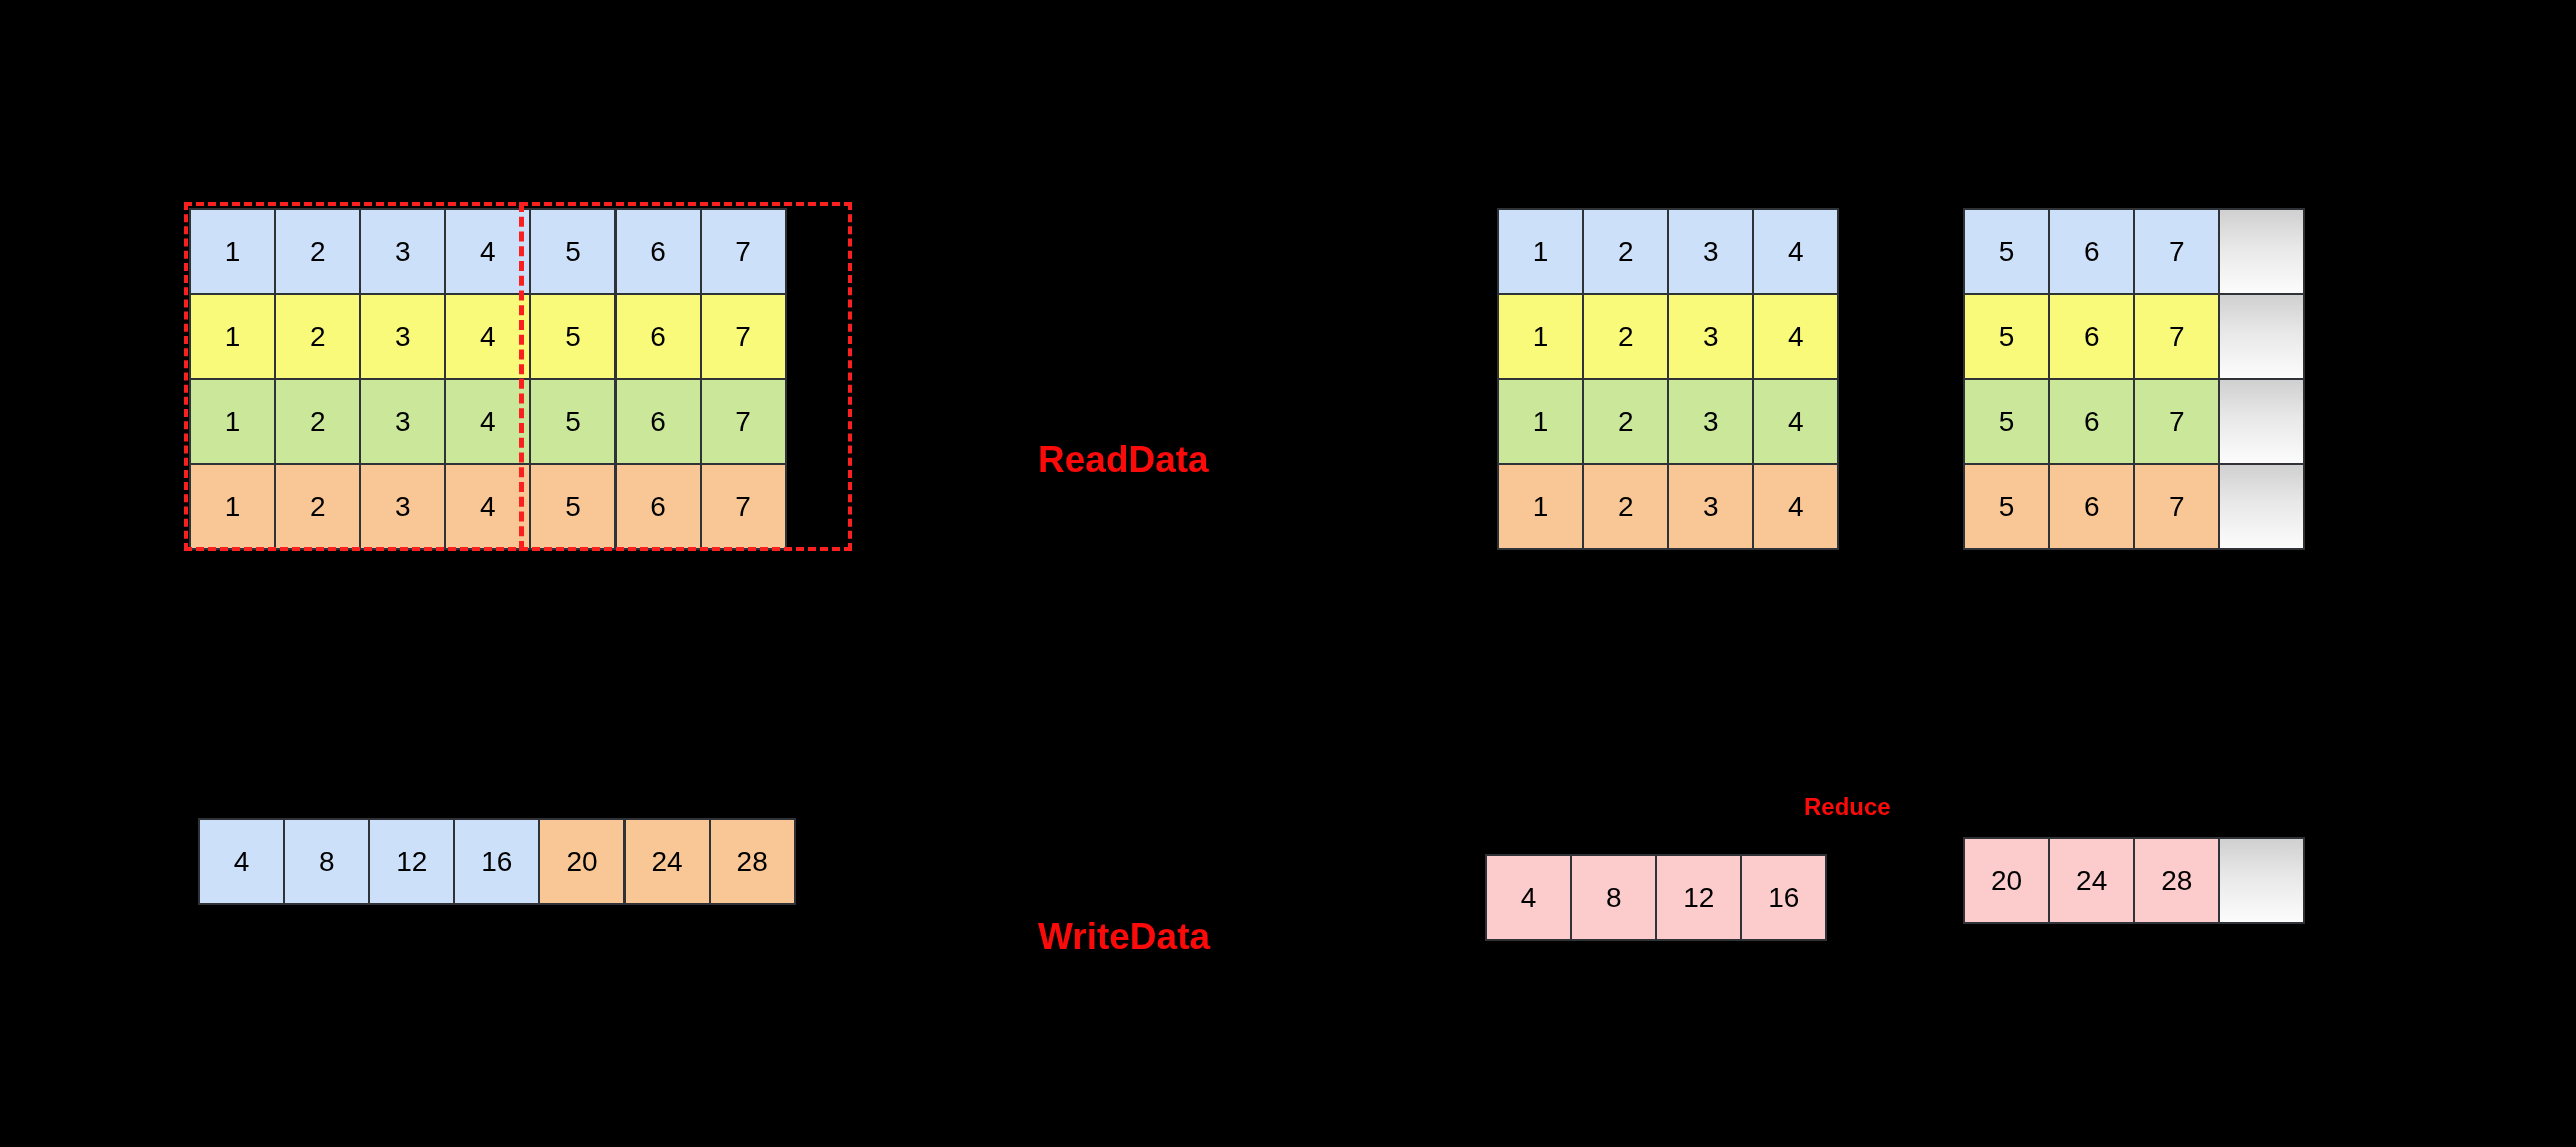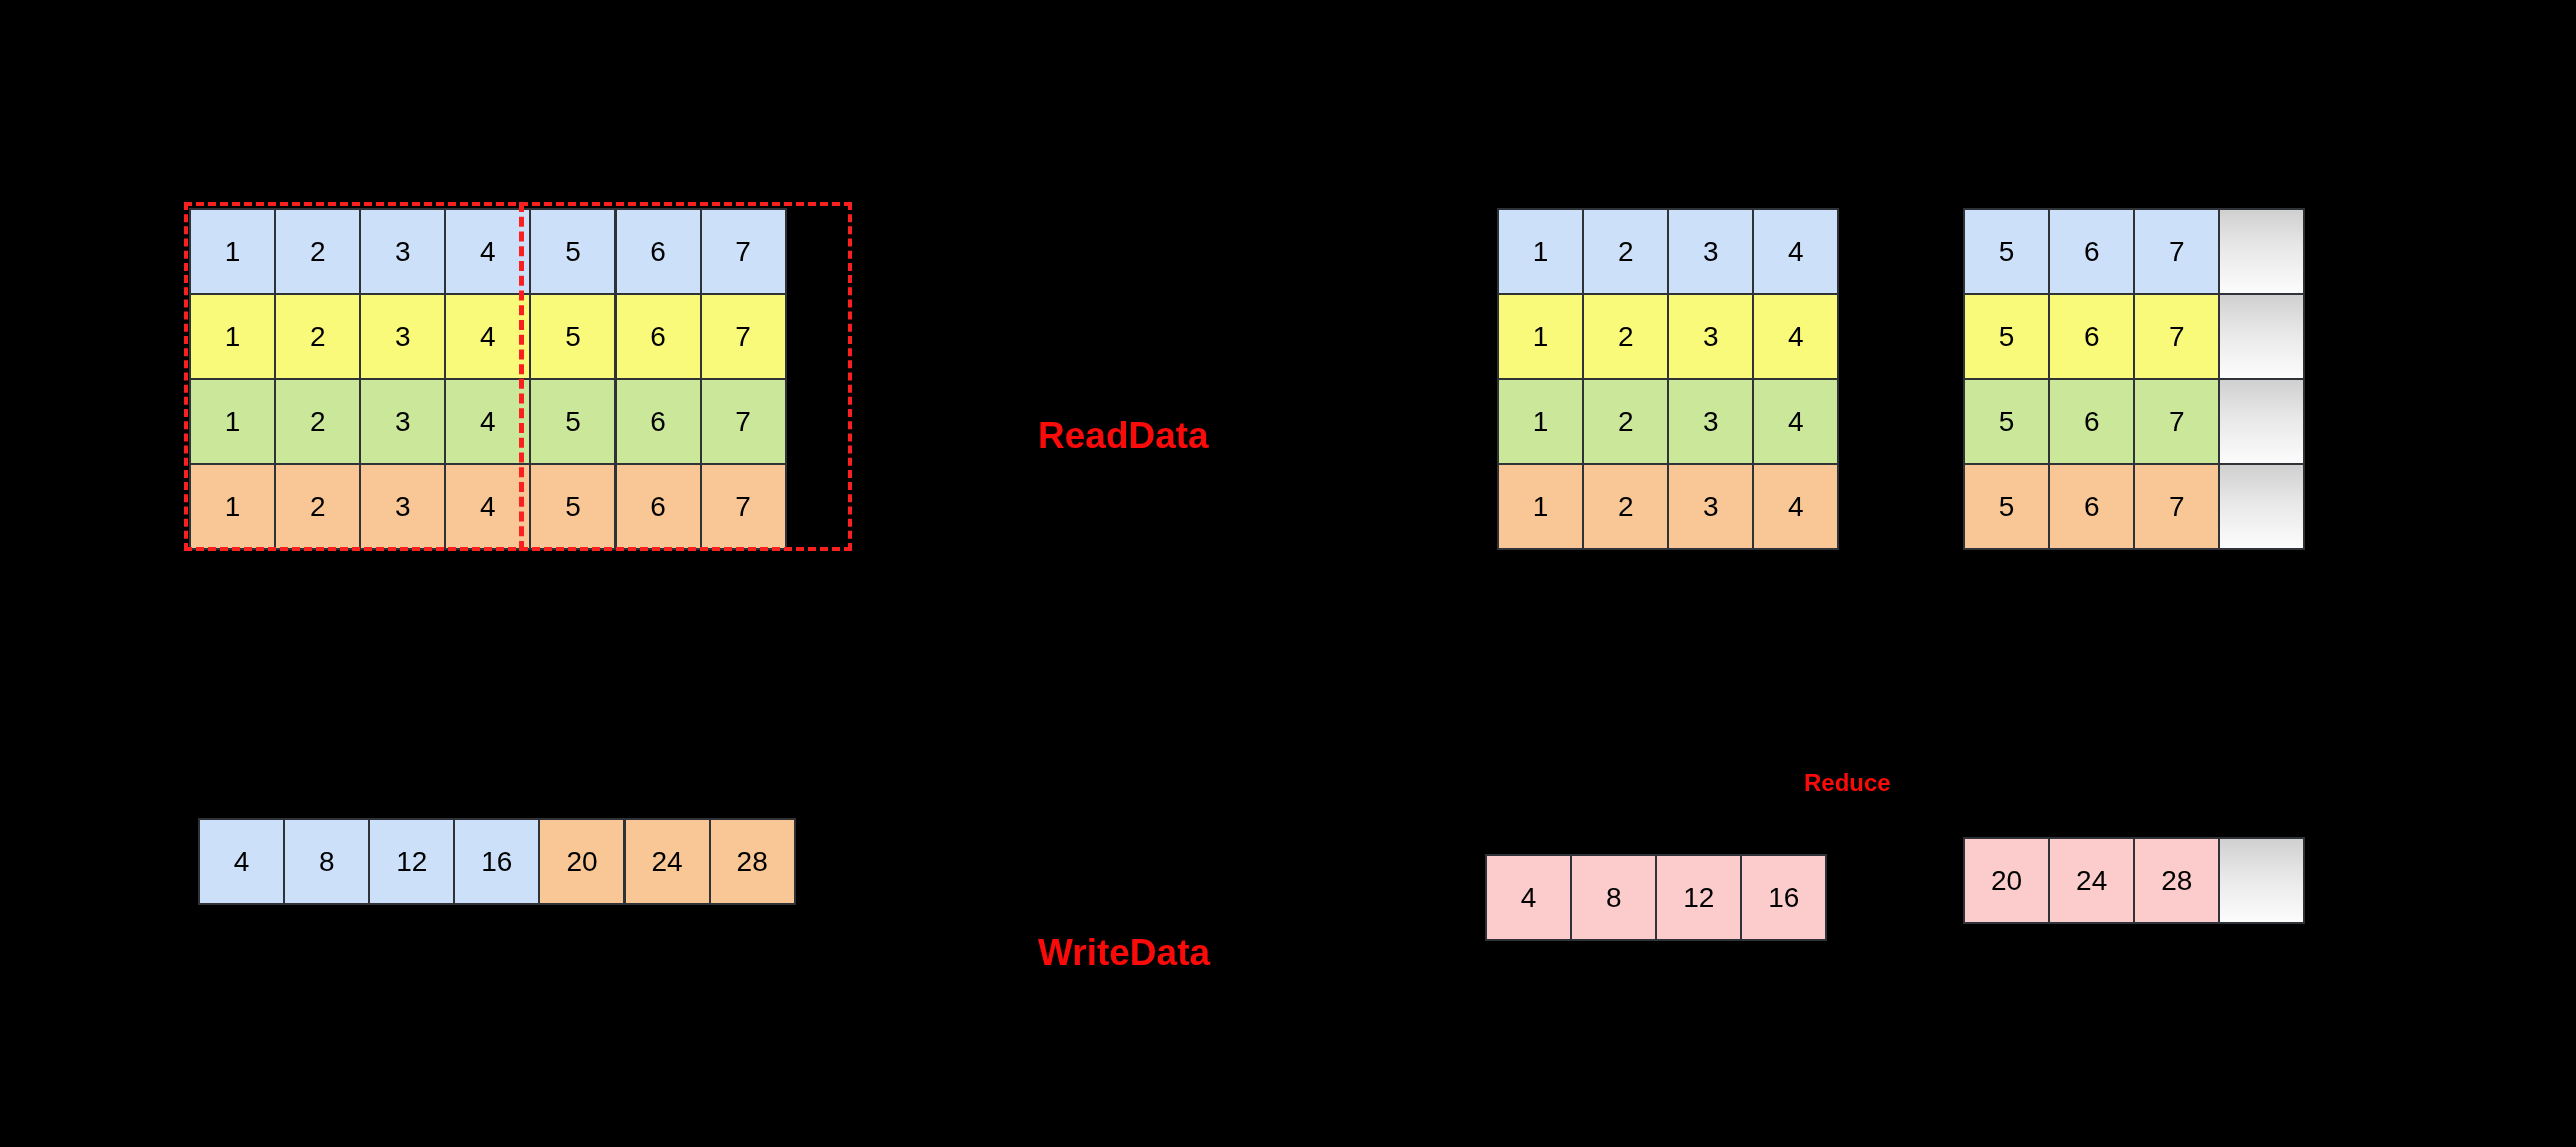--- a/index.html
+++ b/index.html
@@ -58,20 +58,21 @@
   }
 
   
   .label-red {
     position: absolute;
     color: #fb0a0a;
     font-weight: bold;
     font-family: "Liberation Sans", sans-serif;
     white-space: nowrap;
     user-select: none;
+    margin-top: 24px;
   }
 </style>
 </head>
 <body>
 
 <div id="canvas">
 
   <div class="matrix" id="source-matrix" style="left: 189px; top: 208px; grid-template-columns: repeat(7, 83px); grid-template-rows: repeat(4, 83px);">
       <div class="cell blue">1</div>
       <div class="cell blue">2</div>
@@ -164,18 +165,18 @@
 
   <div class="matrix" id="partial-array-b" style="left: 1963px; top: 837px; grid-template-columns: repeat(4, 83px); grid-template-rows: 83px;">
       <div class="cell pink">20</div>
       <div class="cell pink">24</div>
       <div class="cell pink">28</div>
       <div class="cell blank"></div>
     </div>
 
   <div class="label-red" style="left:1038px; top:415px; font-size:37px;">ReadData</div>
 
-  <div class="label-red" style="left:1038px; top:932px; font-size:37px;">WriteData</div>
+  <div class="label-red" style="left:1038px; top:892px; font-size:37px;">WriteData</div>
 
   <div class="label-red" style="left:1804px; top:769px; font-size:24px;">Reduce</div>
 
 </div>
 
 
 </body></html>

